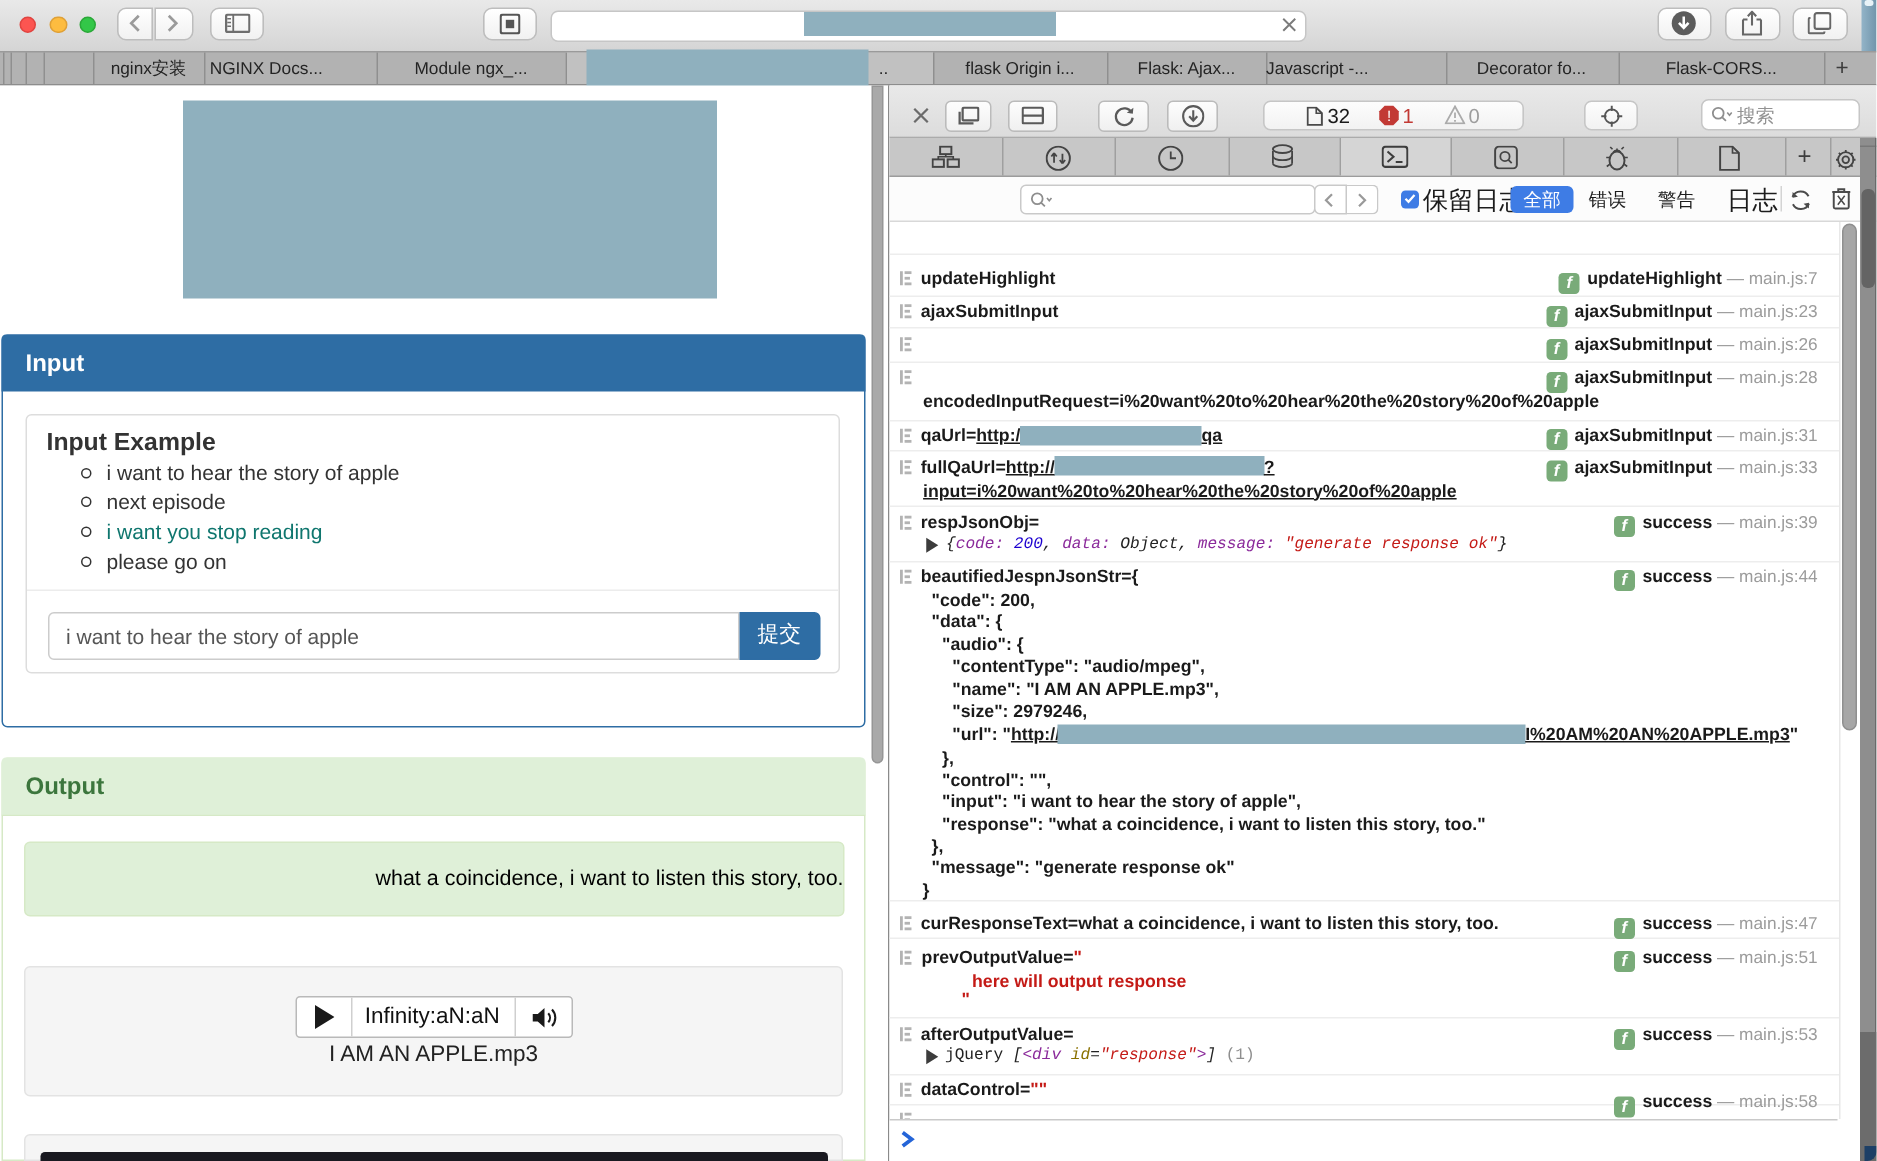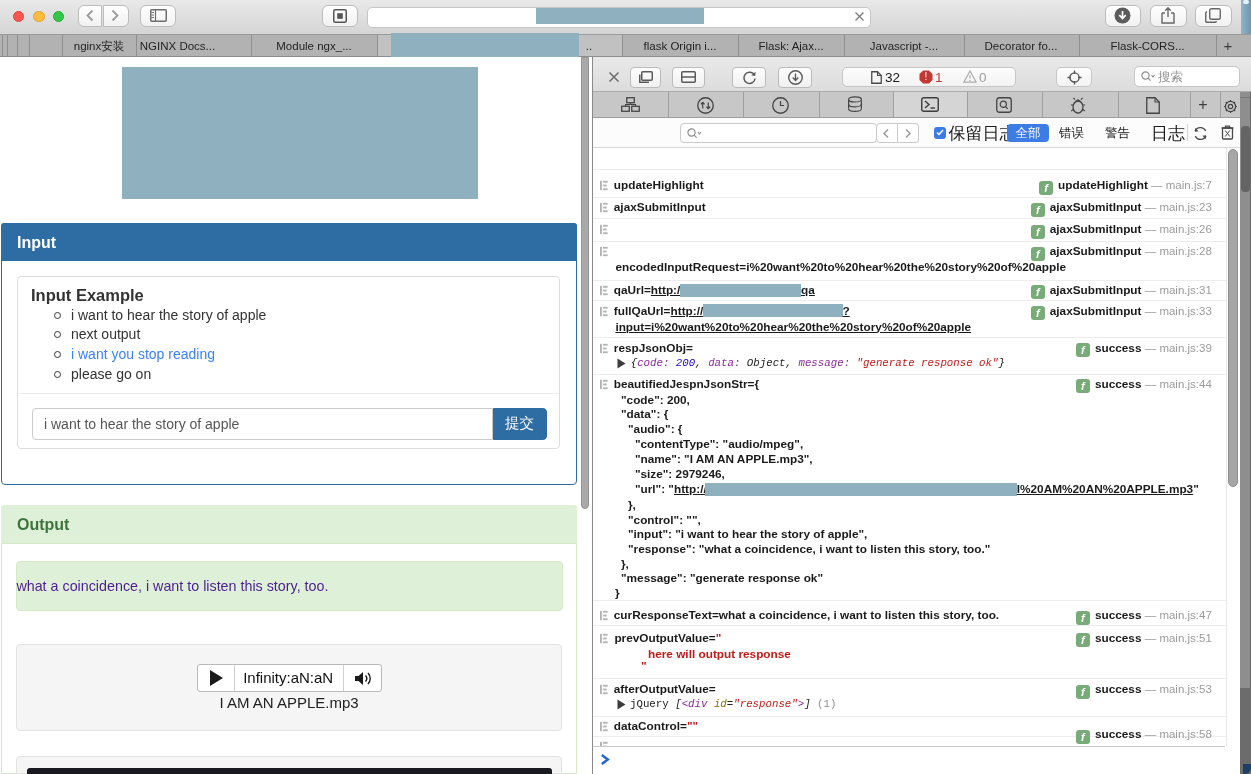--- a/index.html
+++ b/index.html
@@ -92,54 +92,54 @@
   <div class="a" style="left:844px;top:0;width:1px;height:21px;background:#8f8f8f"></div>
   <div class="a" style="left:963.5px;top:0;width:1px;height:21px;background:#8f8f8f"></div>
   <div class="a" style="left:1078.8px;top:0;width:1px;height:21px;background:#8f8f8f"></div>
   <div class="a" style="left:1215.6px;top:0;width:1px;height:21px;background:#8f8f8f"></div>
   <div class="t" style="left:62px;width:74px;top:4px;text-align:center">nginx安装</div>
   <div class="t" style="left:120px;width:115px;top:4px;text-align:center">NGINX Docs...</div>
   <div class="t" style="left:251px;width:126px;top:4px;text-align:center">Module ngx_...</div>
   <div class="t" style="left:580px;width:18px;top:4px;text-align:center">..</div>
   <div class="t" style="left:622px;width:116px;top:4px;text-align:center">flask Origin i...</div>
   <div class="t" style="left:738px;width:106px;top:4px;text-align:center">Flask: Ajax...</div>
-  <div class="t" style="left:844px;width:120px;top:4px;text-align:center">Javascript -...</div>
+  <div class="t" style="left:844px;width:120px;top:4px;">Javascript -...</div>
   <div class="t" style="left:963px;width:116px;top:4px;text-align:center">Decorator fo...</div>
   <div class="t" style="left:1079px;width:137px;top:4px;text-align:center">Flask-CORS...</div>
   <div class="t" style="left:1217px;width:22px;top:3px;text-align:center;font-size:15px;color:#3c3c3c">+</div>
   <div class="redact" style="left:391px;top:-2px;width:188px;height:26px"></div>
 </div>
 
 <div class="a" id="page" style="left:0;top:57px;width:592px;height:717px;background:#fff"></div>
 <div class="redact" style="left:121.5px;top:66.5px;width:356.5px;height:132.5px"></div>
 
 <div class="a" style="left:1px;top:222.8px;width:576.4px;height:261.8px;border:1px solid #2e6da4;border-radius:4px;box-sizing:border-box;background:#fff"></div>
 <div class="a" style="left:1px;top:222.8px;width:576.4px;height:38.2px;background:#2e6da4;border-radius:3px 3px 0 0;box-sizing:border-box"></div>
 <div class="t" style="left:17px;top:235px;font-size:16px;font-weight:bold;color:#fff">Input</div>
 <div class="a" style="left:17.2px;top:276.4px;width:543.3px;height:173.1px;border:1px solid #ddd;border-radius:4px;box-sizing:border-box"></div>
 <div class="t" style="left:31px;top:288px;font-size:16.5px;font-weight:bold;color:#333">Input Example</div>
 <div class="a" style="left:54px;top:311.5px;width:7px;height:7px;border:1.3px solid #333;border-radius:50%;box-sizing:border-box"></div>
 <div class="a" style="left:54px;top:331.2px;width:7px;height:7px;border:1.3px solid #333;border-radius:50%;box-sizing:border-box"></div>
 <div class="a" style="left:54px;top:350.9px;width:7px;height:7px;border:1.3px solid #333;border-radius:50%;box-sizing:border-box"></div>
 <div class="a" style="left:54px;top:370.6px;width:7px;height:7px;border:1.3px solid #333;border-radius:50%;box-sizing:border-box"></div>
 <div class="t" style="left:71px;top:307.7px;font-size:14px;color:#333">i want to hear the story of apple</div>
-<div class="t" style="left:71px;top:327.4px;font-size:14px;color:#333">next output</div>
-<div class="t" style="left:71px;top:347.1px;font-size:14px;color:#3b82f6">i want you stop reading</div>
+<div class="t" style="left:71px;top:327.4px;font-size:14px;color:#333">next episode</div>
+<div class="t" style="left:71px;top:347.1px;font-size:14px;color:#0f766e">i want you stop reading</div>
 <div class="t" style="left:71px;top:366.8px;font-size:14px;color:#333">please go on</div>
 <div class="a" style="left:18px;top:393.4px;width:541px;height:1px;background:#ececec"></div>
 <div class="a" style="left:31.6px;top:407.8px;width:461.4px;height:32px;border:1px solid #ccc;border-radius:4px 0 0 4px;box-sizing:border-box;background:#fff"></div>
 <div class="t" style="left:44px;top:416.5px;font-size:14px;color:#555">i want to hear the story of apple</div>
 <div class="a" style="left:493px;top:407.8px;width:53.7px;height:32px;background:#2e6da4;border:1px solid #2e6da4;border-radius:0 4px 4px 0;box-sizing:border-box"></div>
 <div class="t" style="left:493px;top:416px;width:53px;text-align:center;font-size:14.5px;color:#fff">提交</div>
 
 <div class="a" style="left:1px;top:505.4px;width:576.4px;height:269px;border:1px solid #d6e9c6;border-radius:4px 4px 0 0;box-sizing:border-box;background:#fff"></div>
 <div class="a" style="left:1px;top:505.4px;width:576.4px;height:38.6px;background:#dff0d8;border-radius:3px 3px 0 0;border-bottom:1px solid #d6e9c6;box-sizing:border-box"></div>
 <div class="t" style="left:17px;top:517px;font-size:16px;font-weight:bold;color:#3c763d">Output</div>
 <div class="a" style="left:16.4px;top:560.8px;width:546.4px;height:50.2px;background:#dff0d8;border:1px solid #d6e9c6;border-radius:4px;box-sizing:border-box"></div>
-<div class="t" style="left:16.4px;top:579px;width:546px;text-align:left;font-size:14.3px;color:#4c1d95">what a coincidence, i want to listen this story, too.</div>
+<div class="t" style="left:16.4px;top:579px;width:546px;text-align:right;font-size:14.3px;color:#000000">what a coincidence, i want to listen this story, too.</div>
 <div class="a" style="left:16.4px;top:643.8px;width:545.8px;height:86.8px;background:#f5f5f5;border:1px solid #e3e3e3;border-radius:4px;box-sizing:border-box"></div>
 
 <div class="a" style="left:197px;top:663.9px;width:185.4px;height:28px;background:#fff;border:1px solid #b9b9b9;border-radius:3px;box-sizing:border-box"></div>
 <div class="a" style="left:233.7px;top:664.9px;width:1px;height:26px;background:#cfcfcf"></div>
 <div class="a" style="left:342.7px;top:664.9px;width:1px;height:26px;background:#cfcfcf"></div>
 <svg class="a" style="left:209px;top:670px" width="14" height="16" viewBox="0 0 14 16">
       <path d="M1 0 L14 8 L1 16 Z" fill="#1a1a1a"></path>
     </svg>
 <div class="t" style="left:233.7px;top:670px;width:109px;text-align:center;font-size:15px;color:#111">Infinity:aN:aN</div>
 <svg class="a" style="left:355px;top:670.5px" width="17" height="15" viewBox="0 0 17 15">

